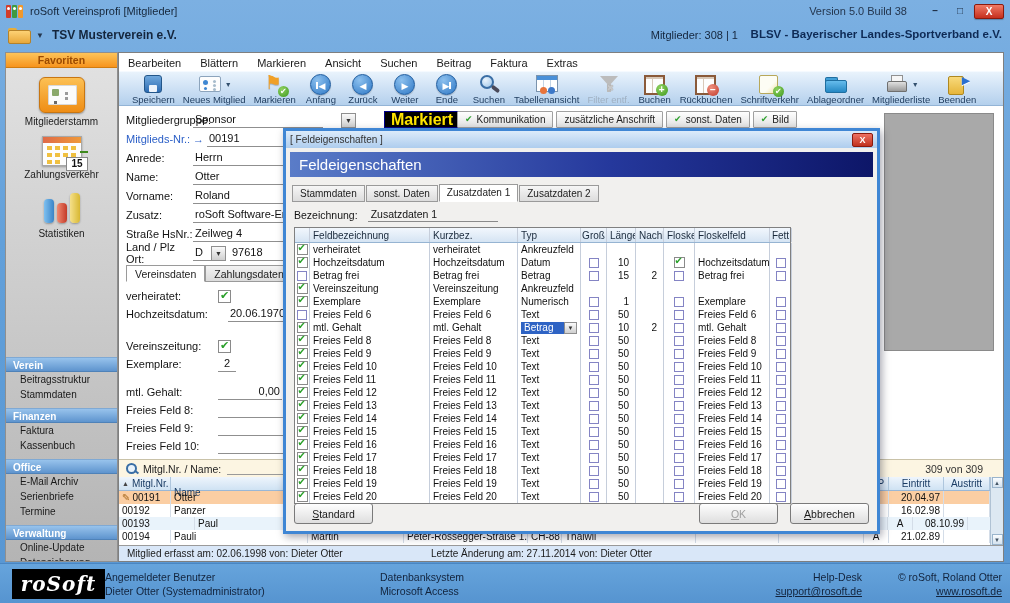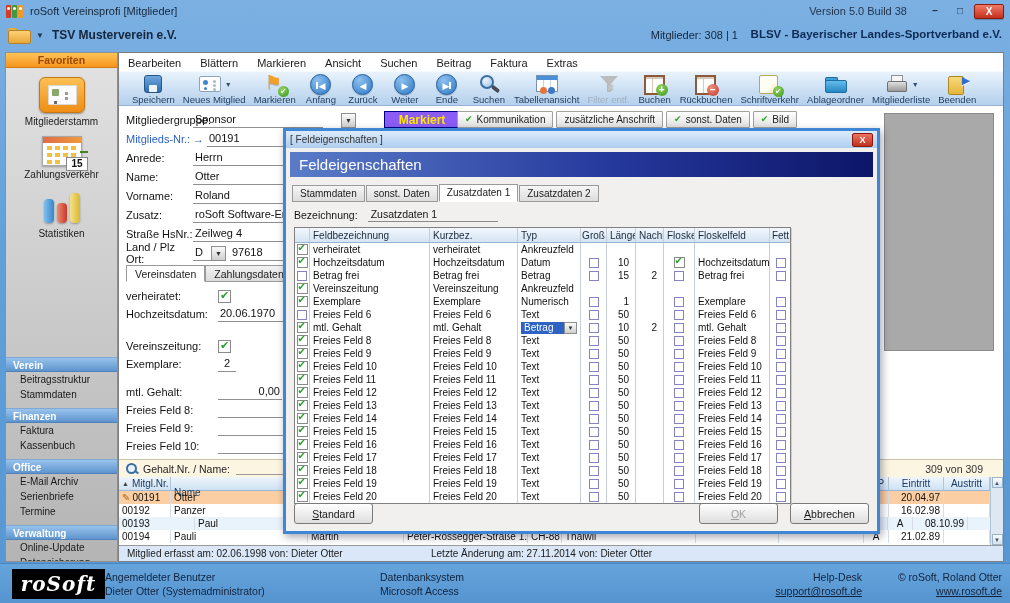--- a/index.html
+++ b/index.html
@@ -99,21 +99,21 @@
 .i-exit-icon::before{content:"";position:absolute;left:4px;top:2px;width:14px;height:17px;background:linear-gradient(180deg,#f8da7c,#e6b53a);border:1px solid #ae8820;border-radius:2px}
 .i-exit-icon::after{content:"▶";position:absolute;right:0;top:0;color:#2a6fd0;font-size:11px;text-shadow:0 1px 0 #fff}
 
 
 .frow{position:absolute;left:7px;height:18px;display:flex;align-items:center;font-size:11px;color:#141414}
 .frow .lbl{width:67px;flex:none}
 .frow .lbl.accent{color:#2b5fc7}
 .accent-arrow{color:#2b5fc7;font-weight:bold;width:14px;flex:none;font-size:11px}
 .fld{display:inline-block;border-bottom:1px solid #8f8f8f;height:16px;font-size:11px;color:#111;white-space:nowrap;overflow:hidden;padding:1px 2px 8px 2px}
 .ddbtn{width:15px;height:15px;background:linear-gradient(180deg,#fafafa,#cfcfcf);border:1px solid #8f8f8f;font-size:7px;text-align:center;line-height:13px;color:#333;flex:none}
-.markiert{position:absolute;left:265px;top:58px;width:76px;height:17px;background:#8b5cf6;color:#ffe400;font-weight:bold;font-size:12px;text-align:center;line-height:16px;border:1px solid #00008a}
+.markiert{position:absolute;left:265px;top:58px;width:76px;height:17px;background:#000000;color:#ffe400;font-weight:bold;font-size:16px;text-align:center;line-height:16px;border:1px solid #00008a}
 .sectiontabs{position:absolute;left:338px;top:58px;display:flex;gap:3px}
 .sectab{height:17px;padding:0 7px;background:linear-gradient(180deg,#fefefe,#e2e2e2);border:1px solid #a0a0a0;font-size:10px;line-height:15px;color:#222;display:flex;align-items:center;gap:4px;border-radius:1px}
 .sectab .chk{color:#2ca02c;font-weight:bold;font-size:9px}
 .photo{position:absolute;left:765px;top:60px;width:110px;height:238px;background:#a9a9a9;border:1px solid #8a8a8a}
 .dtabs{position:absolute;left:7px;top:212px;width:160px;height:17px;display:flex;overflow:hidden}
 .dtab{height:17px;padding:0 8px;font-size:10.5px;line-height:16px;white-space:nowrap;border:1px solid #9a9a9a;background:linear-gradient(180deg,#f2f2f2,#dcdcdc);color:#222}
 .dtab.active{background:#fff;border-bottom-color:#fff;font-weight:normal}
 .cb{width:13px;height:13px;background:#fff;border:1px solid #8a8a8a;position:relative;display:inline-block;flex:none}
 .cb .mark{position:absolute;left:1px;top:-2px;color:#2ca02c;font-size:11px;font-weight:bold}
 .calbtn{width:17px;height:15px;background:linear-gradient(180deg,#fafafa,#d2d2d2);border:1px solid #8f8f8f;position:relative;flex:none;margin-left:3px}
@@ -417,21 +417,21 @@
         <div class="dtab active">Vereinsdaten</div>
         <div class="dtab">Zahlungsdaten | Bankverbind</div>
       </div>
     <div id="form-details">
         <div class="frow" style="top: 234px; width: 270px;">
           <span class="lbl" style="width: 92px;">verheiratet:</span>
           <span class="cb">
             <span class="mark">✔</span>
           </span>
         </div>
-        <div class="frow" style="top: 252px; width: 270px;">
+        <div class="frow" style="top: 252px; width: 270px; gap: 10px;">
           <span class="lbl" style="width: 92px;">Hochzeitsdatum:</span>
           <span class="fld" style="width: 78px;">20.06.1970</span>
           <span class="calbtn"></span>
         </div>
         <div class="frow" style="top: 284px; width: 270px;">
           <span class="lbl" style="width: 92px;">Vereinszeitung:</span>
           <span class="cb">
             <span class="mark">✔</span>
           </span>
         </div>
@@ -452,21 +452,21 @@
           <span class="fld" style="width: 150px;"></span>
         </div>
         <div class="frow" style="top: 384px; width: 270px;">
           <span class="lbl" style="width: 92px;">Freies Feld 10:</span>
           <span class="fld" style="width: 150px;"></span>
         </div>
       </div>
 
     <div class="searchstrip">
       <span class="mag"></span>
-      <span>Gehalt.Nr. / Name:</span>
+      <span>Mitgl.Nr. / Name:</span>
       <span class="search-underline"></span>
       <span class="count">309 von 309</span>
     </div>
 
     <div class="btable">
       <div id="btrows">
           <div class="bt-row hdr">
             <span class="bt-cell" style="width: 52px; flex: 0 0 auto;">
               <span class="sortic">▲</span>
               <span>Mitgl.Nr.</span>

